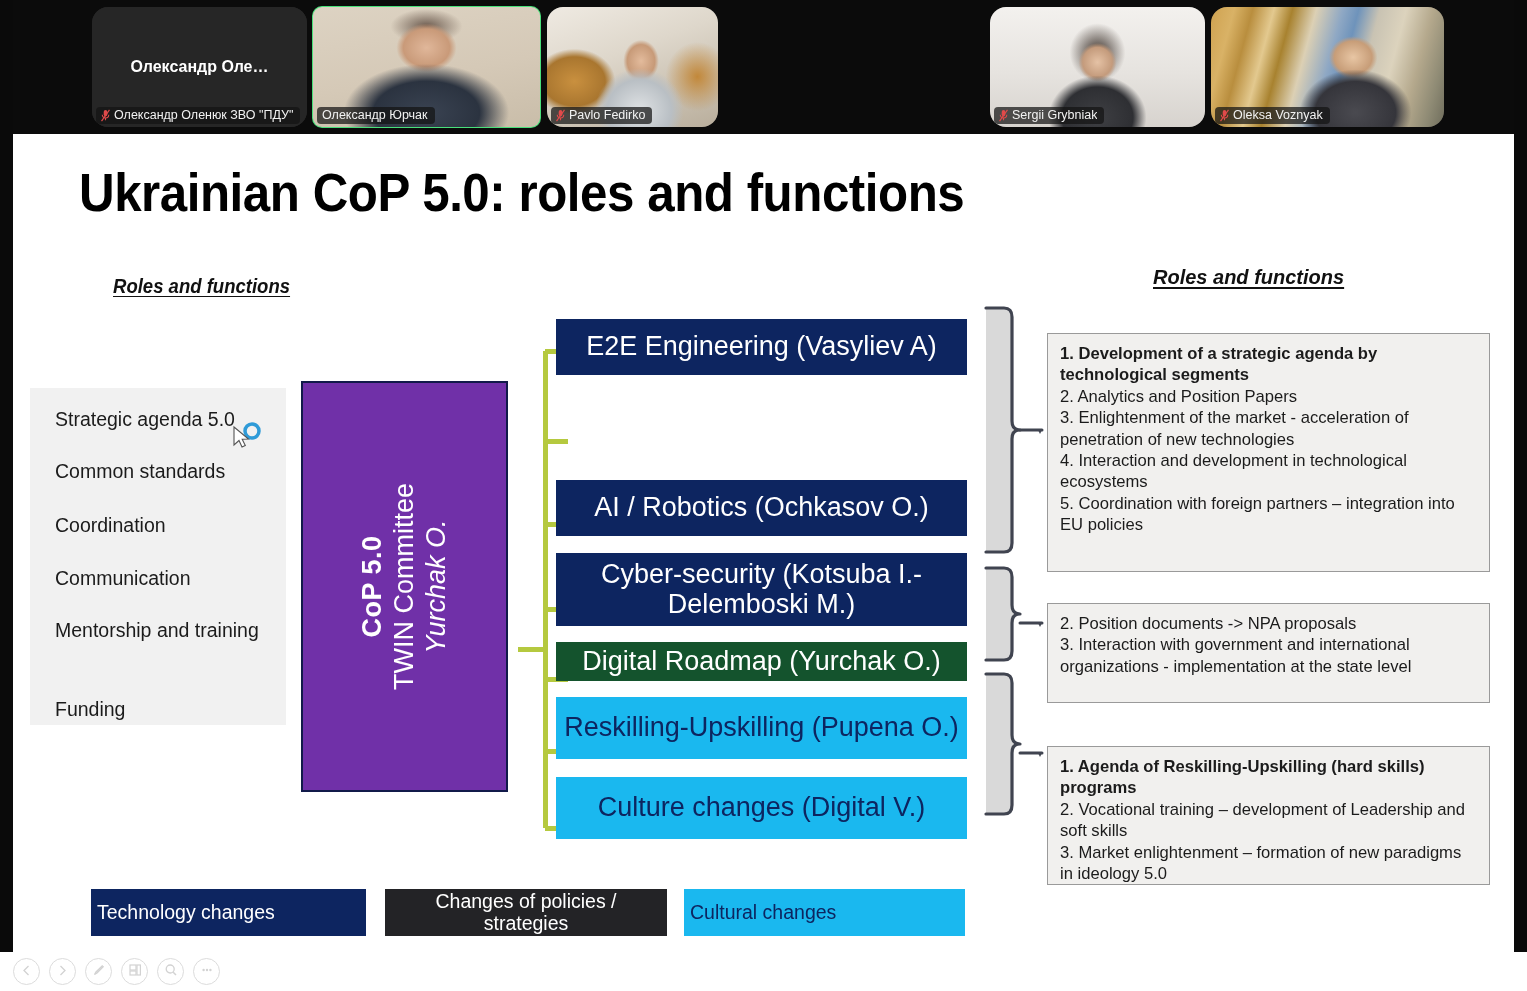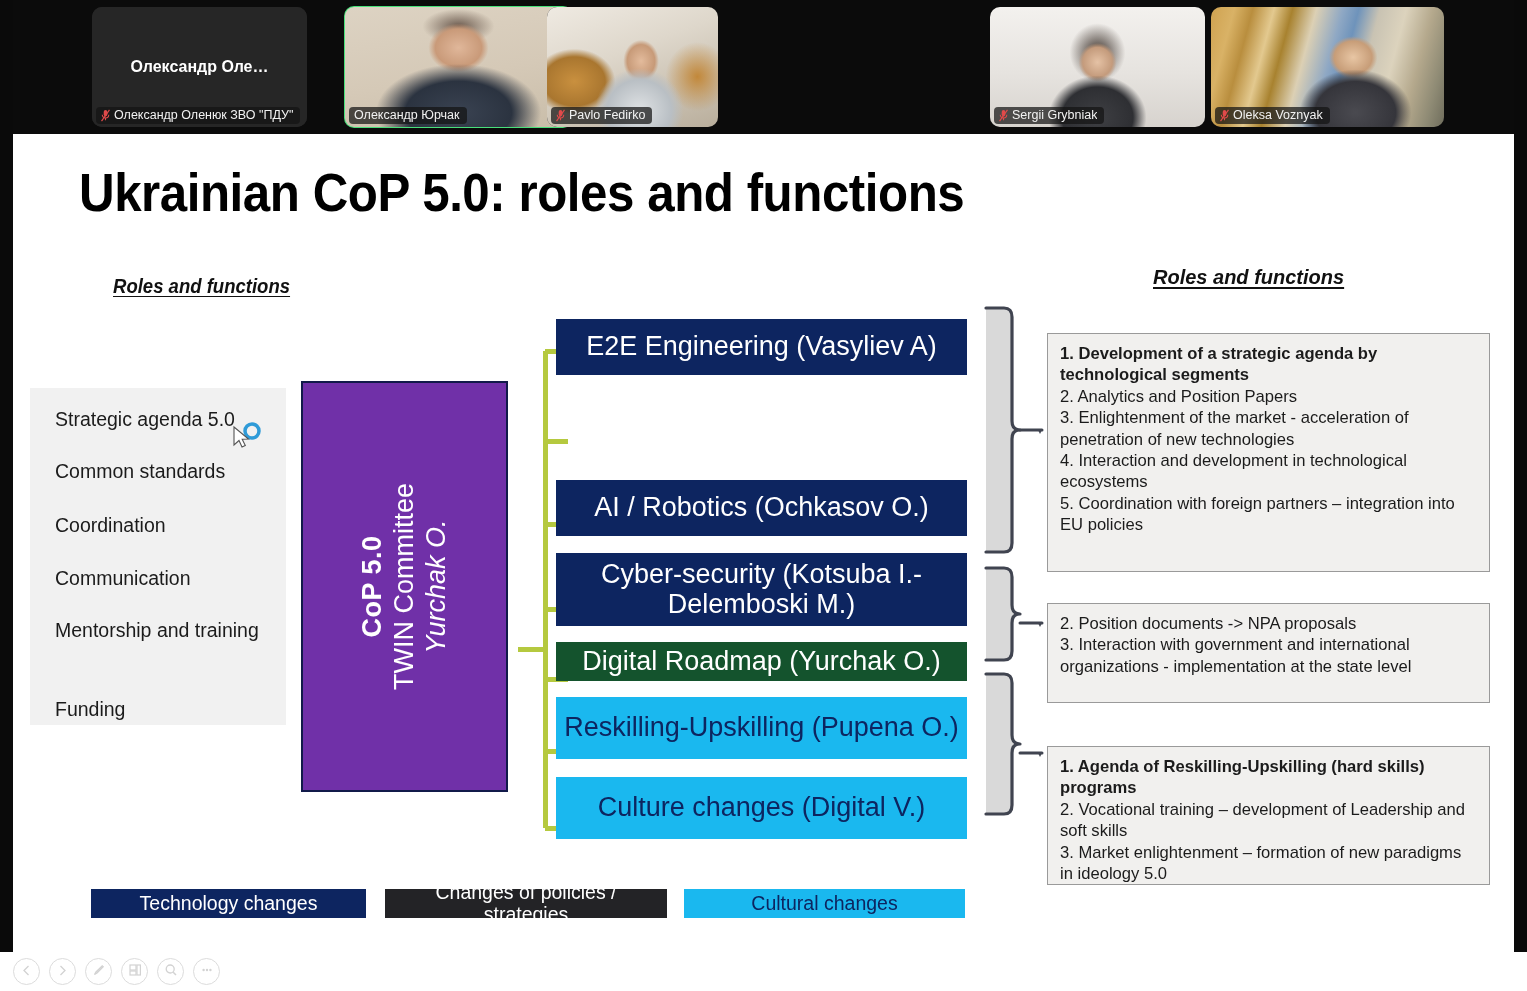--- a/index.html
+++ b/index.html
@@ -11,21 +11,21 @@
   }
   #root { position: relative; width: 1527px; height: 991px; background: #0a0a0a; }
 
   
   #video-strip {
     position: absolute; left: 0; top: 0; width: 1527px; height: 134px;
     background: #0b0b0b;
   }
   .tile {
     position: absolute; top: 7px; height: 120px;
-    border-radius: 10px; overflow: hidden; background: #262626;
+    border-radius: 16px; overflow: hidden; background: #262626;
   }
   .tile.active { outline: 3px solid #49e07a; outline-offset: -2px; border-radius: 9px; }
   .tile-bg { position: absolute; inset: 0; }
   .tile-name {
     position: absolute; left: 4px; bottom: 3px;
     display: flex; align-items: center; gap: 4px;
     background: rgba(20,20,20,.72); border-radius: 4px;
     padding: 1px 7px 2px 5px; max-width: calc(100% - 10px);
   }
   .tile-name span.lbl {
@@ -134,22 +134,22 @@
   .ibox {
     position: absolute; left: 1034px; width: 443px;
     background: #f1f0ee; border: 1px solid #9a9a9a;
     padding: 9px 11px 10px 12px;
   }
   .ibox p { font-size: 16.6px; line-height: 21.4px; color: #1b1b1b; }
   .ibox p.b { font-weight: bold; }
 
   
   .legend {
-    position: absolute; height: 29px;
-    display: flex; align-items: center; justify-content: center;
+    position: absolute; height: 47px;
+    display: flex; align-items: center; 
     text-align: center; line-height: 1.08; padding: 1px 6px;
   }
   .legend span { font-size: 19.5px; }
   .legend.navy  { background: #0d2560; color: #fff; }
   .legend.black { background: #232326; color: #fff; }
   .legend.cyan  { background: #1ab8ef; color: #0d2560; }
 
   
   #cursor { position: absolute; left: 228px; top: 422px; width: 34px; height: 30px; }
 
@@ -179,21 +179,21 @@
         <div class="tile-name">
           <svg class="mute-ico" viewBox="0 0 10 14">
             <rect x="3" y="1" width="4" height="7" rx="2" fill="#e04a4a"></rect>
             <path d="M1.4 6.2 a3.6 3.6 0 0 0 7.2 0" stroke="#e04a4a" stroke-width="1.2" fill="none"></path>
             <line x1="5" y1="9.4" x2="5" y2="12.4" stroke="#e04a4a" stroke-width="1.2"></line>
             <line x1="0.6" y1="13.2" x2="9.4" y2="0.8" stroke="#e04a4a" stroke-width="1.3"></line>
           </svg>
           <span class="lbl">Олександр Оленюк ЗВО "ПДУ"</span>
         </div>
       </div>
-      <div class="tile active" style="left: 313px; width: 227px; margin-left: 32px;">
+      <div class="tile active" style="left: 313px; width: 227px;">
         <div class="tile-bg bg-p2"></div>
         <div class="tile-name">
           <span class="lbl">Олександр Юрчак</span>
         </div>
       </div>
       <div class="tile" style="left: 547px; width: 171px;">
         <div class="tile-bg bg-p3"></div>
         <div class="tile-name">
           <svg class="mute-ico" viewBox="0 0 10 14">
             <rect x="3" y="1" width="4" height="7" rx="2" fill="#e04a4a"></rect>

